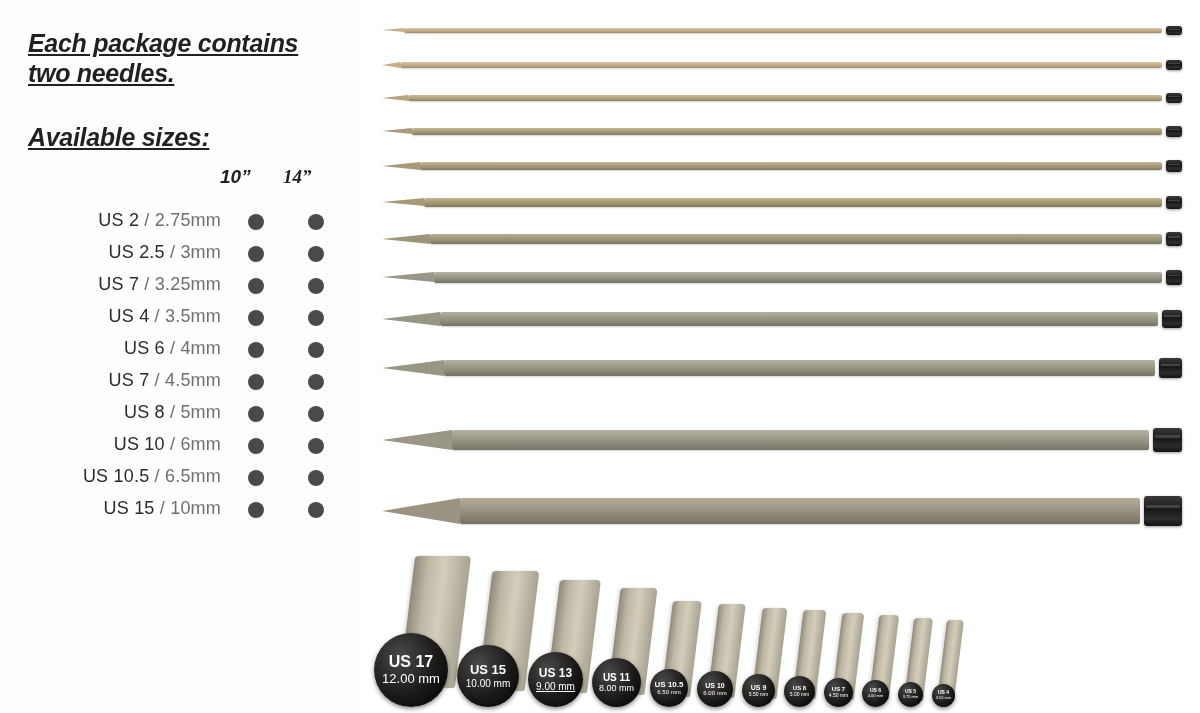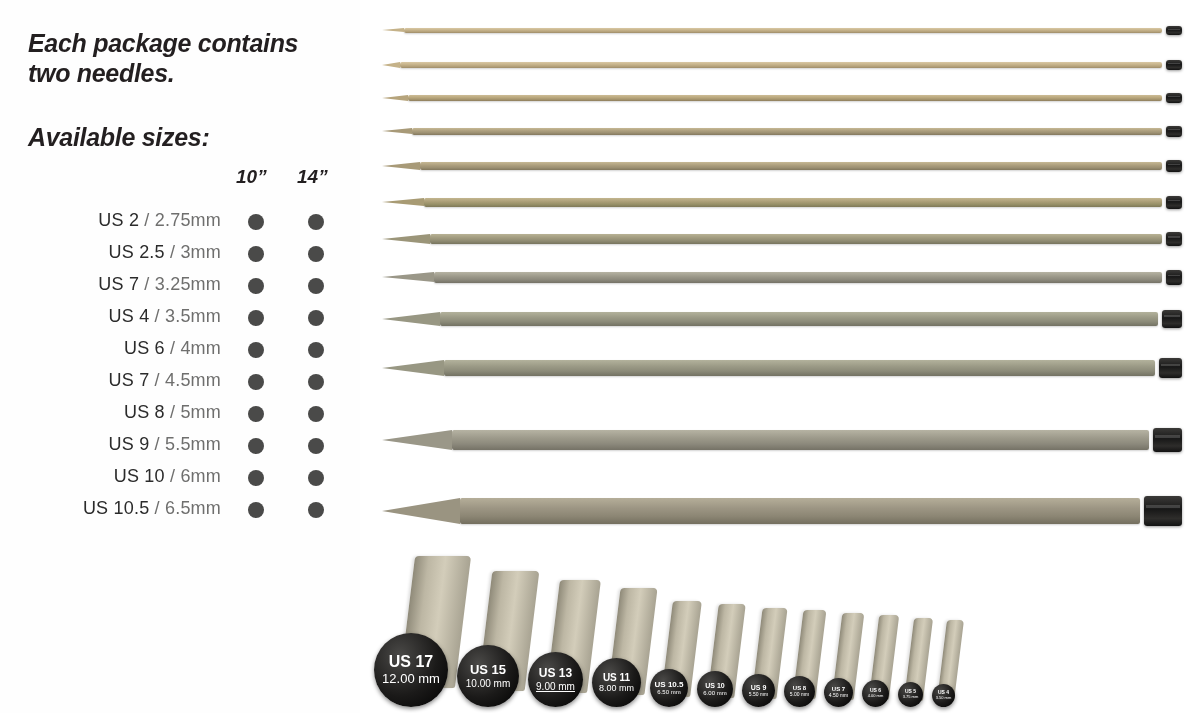--- a/index.html
+++ b/index.html
@@ -26,35 +26,36 @@
   .headline {
     position: absolute;
     left: 28px;
     font-style: italic;
     font-weight: bold;
     font-size: 25px;
     line-height: 30px;
     color: #231f20;
     letter-spacing: -0.3px;
     white-space: pre-line;
+    text-decoration: underline;
   }
   #headline-main { top: 28px; width: 320px; }
   #headline-sizes { top: 122px; }
 
   
   .col-header {
     position: absolute;
     top: 166px;
     font-style: italic;
     font-weight: bold;
     font-size: 19px;
     color: #231f20;
   }
-  #col-header-10 { left: 236px; }
-  #col-header-14 { left: 297px; }
+  #col-header-10 { left: 220px; }
+  #col-header-14 { left: 283px; font-family: Liberation Serif, serif; }
 
   
   #size-list {
     position: absolute;
     left: 0;
     top: 206px;
     width: 360px;
   }
   .size-row {
     position: relative;
@@ -201,31 +202,31 @@
           <div class="size-label"><span class="us">US 7</span><span class="mm"> / </span><span class="mm">4.5mm</span></div>
           <span class="dot col10"></span>
           <span class="dot col14"></span>
         </div>
         <div class="size-row">
           <div class="size-label"><span class="us">US 8</span><span class="mm"> / </span><span class="mm">5mm</span></div>
           <span class="dot col10"></span>
           <span class="dot col14"></span>
         </div>
         <div class="size-row">
-          <div class="size-label"><span class="us">US 9</span><span class="mm"> / </span><span class="mm">5.5mm</span></div>
-          <span class="dot col10"></span>
-          <span class="dot col14"></span>
-        </div>
-        <div class="size-row">
           <div class="size-label"><span class="us">US 10</span><span class="mm"> / </span><span class="mm">6mm</span></div>
           <span class="dot col10"></span>
           <span class="dot col14"></span>
         </div>
         <div class="size-row">
           <div class="size-label"><span class="us">US 10.5</span><span class="mm"> / </span><span class="mm">6.5mm</span></div>
+          <span class="dot col10"></span>
+          <span class="dot col14"></span>
+        </div>
+        <div class="size-row">
+          <div class="size-label"><span class="us">US 15</span><span class="mm"> / </span><span class="mm">10mm</span></div>
           <span class="dot col10"></span>
           <span class="dot col14"></span>
         </div>
       </div>
   </div>
 
   <div id="photo-area">
     <div id="straight-needles">
         <div class="needle" style="top: 28px; width: 840px;">
           <div class="shaft" style="left: 44px; top: 0px; height: 5px; width: 758px; background: linear-gradient(rgb(217, 200, 164) 0%, rgb(199, 180, 140) 40%, rgb(183, 164, 125) 70%, rgb(159, 141, 105) 100%);"></div>

